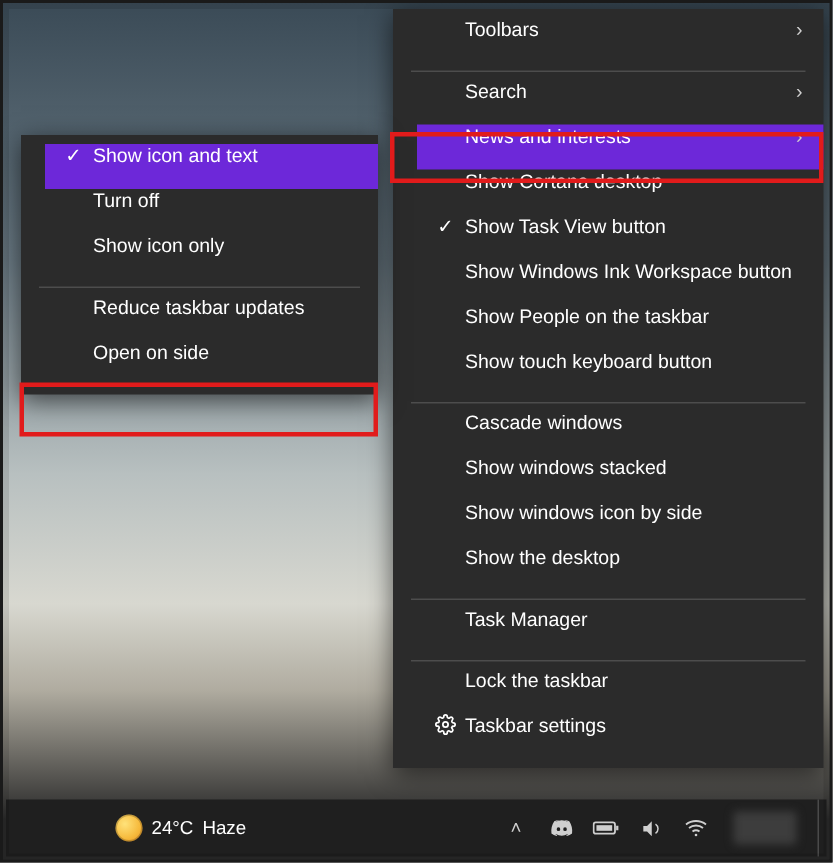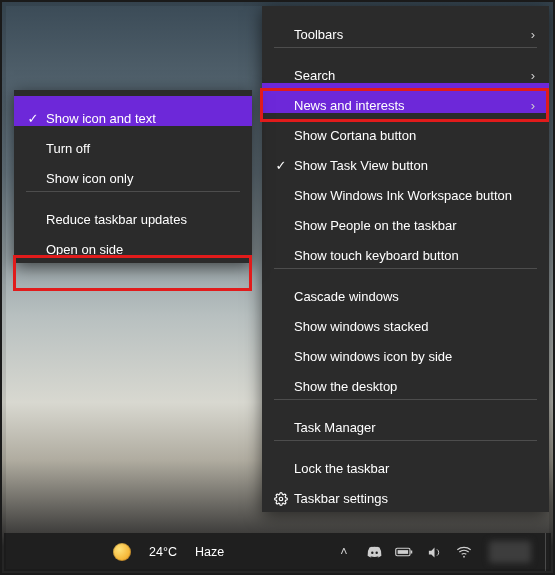--- a/index.html
+++ b/index.html
@@ -18,25 +18,26 @@
     color: #fff;
     font-weight: 400;
     padding: 6px 0;
     box-shadow: 0 4px 16px rgba(0,0,0,.6);
   }
   .menu-main { top: 4px; right: 4px; width: 287px; }
   .menu-sub  { top: 88px; left: 12px; width: 238px; }
 
   .menu-item {
     display: flex;
-    align-items: flex-end;
+    align-items: flex-start;
     height: 30px;
     padding: 0 14px 0 6px;
     white-space: nowrap;
     cursor: default;
+    margin-left: 16px;
   }
   .menu-item:hover, .menu-item.hovered { background: #6d28d9; }
   .menu-item .check {
     width: 26px; display: flex; justify-content: center; color: #fff;
   }
   .menu-item .label { flex: 1; }
   .menu-item .arrow { width: 12px; text-align: right; color: #cfcfcf; }
   .sep { height: 1px; background: #4d4d4d; margin: 5px 12px; }
 
   .menu .icon-gear { width: 26px; display:flex; justify-content:center; }
@@ -55,21 +56,21 @@
     position: absolute;
     left: 2px; right: 2px; bottom: 2px;
     height: 38px;
     background: #1f1f1f;
     display: flex;
     align-items: center;
     color: #fff;
     font-size: 12.5px;
   }
   .taskbar .spacer { flex: 1; }
-  .weather { display: flex; align-items: center; gap: 18px; margin-left: 109px; }
+  .weather { display: flex; align-items: center; gap: 6px; margin-left: 73px; }
   .weather-icon {
     width: 18px; height: 18px; border-radius: 50%;
     background: radial-gradient(circle at 35% 35%, #ffe27a 0%, #f6b93b 60%, #e58e26 100%);
     box-shadow: 0 0 0 1px rgba(0,0,0,.2) inset;
   }
   .tray { display: flex; align-items: center; gap: 12px; margin: 0 8px 0 14px; }
   .tray .ic { width: 18px; display:flex; justify-content:center; color:#cfcfcf; }
   .blur {
     width: 42px; height: 22px; background: #3d3d3d; filter: blur(3px); border-radius:2px; margin-left:4px;
   }
@@ -92,21 +93,21 @@
     <span class="label">Search</span>
     <span class="arrow">›</span>
   </div>
   <div class="menu-item hovered">
     <span class="check"></span>
     <span class="label">News and interests</span>
     <span class="arrow">›</span>
   </div>
   <div class="menu-item">
     <span class="check"></span>
-    <span class="label">Show Cortana button</span>
+    <span class="label">Show Cortana desktop</span>
   </div>
   <div class="menu-item">
     <span class="check">✓</span>
     <span class="label">Show Task View button</span>
   </div>
   <div class="menu-item">
     <span class="check"></span>
     <span class="label">Show Windows Ink Workspace button</span>
   </div>
   <div class="menu-item">

